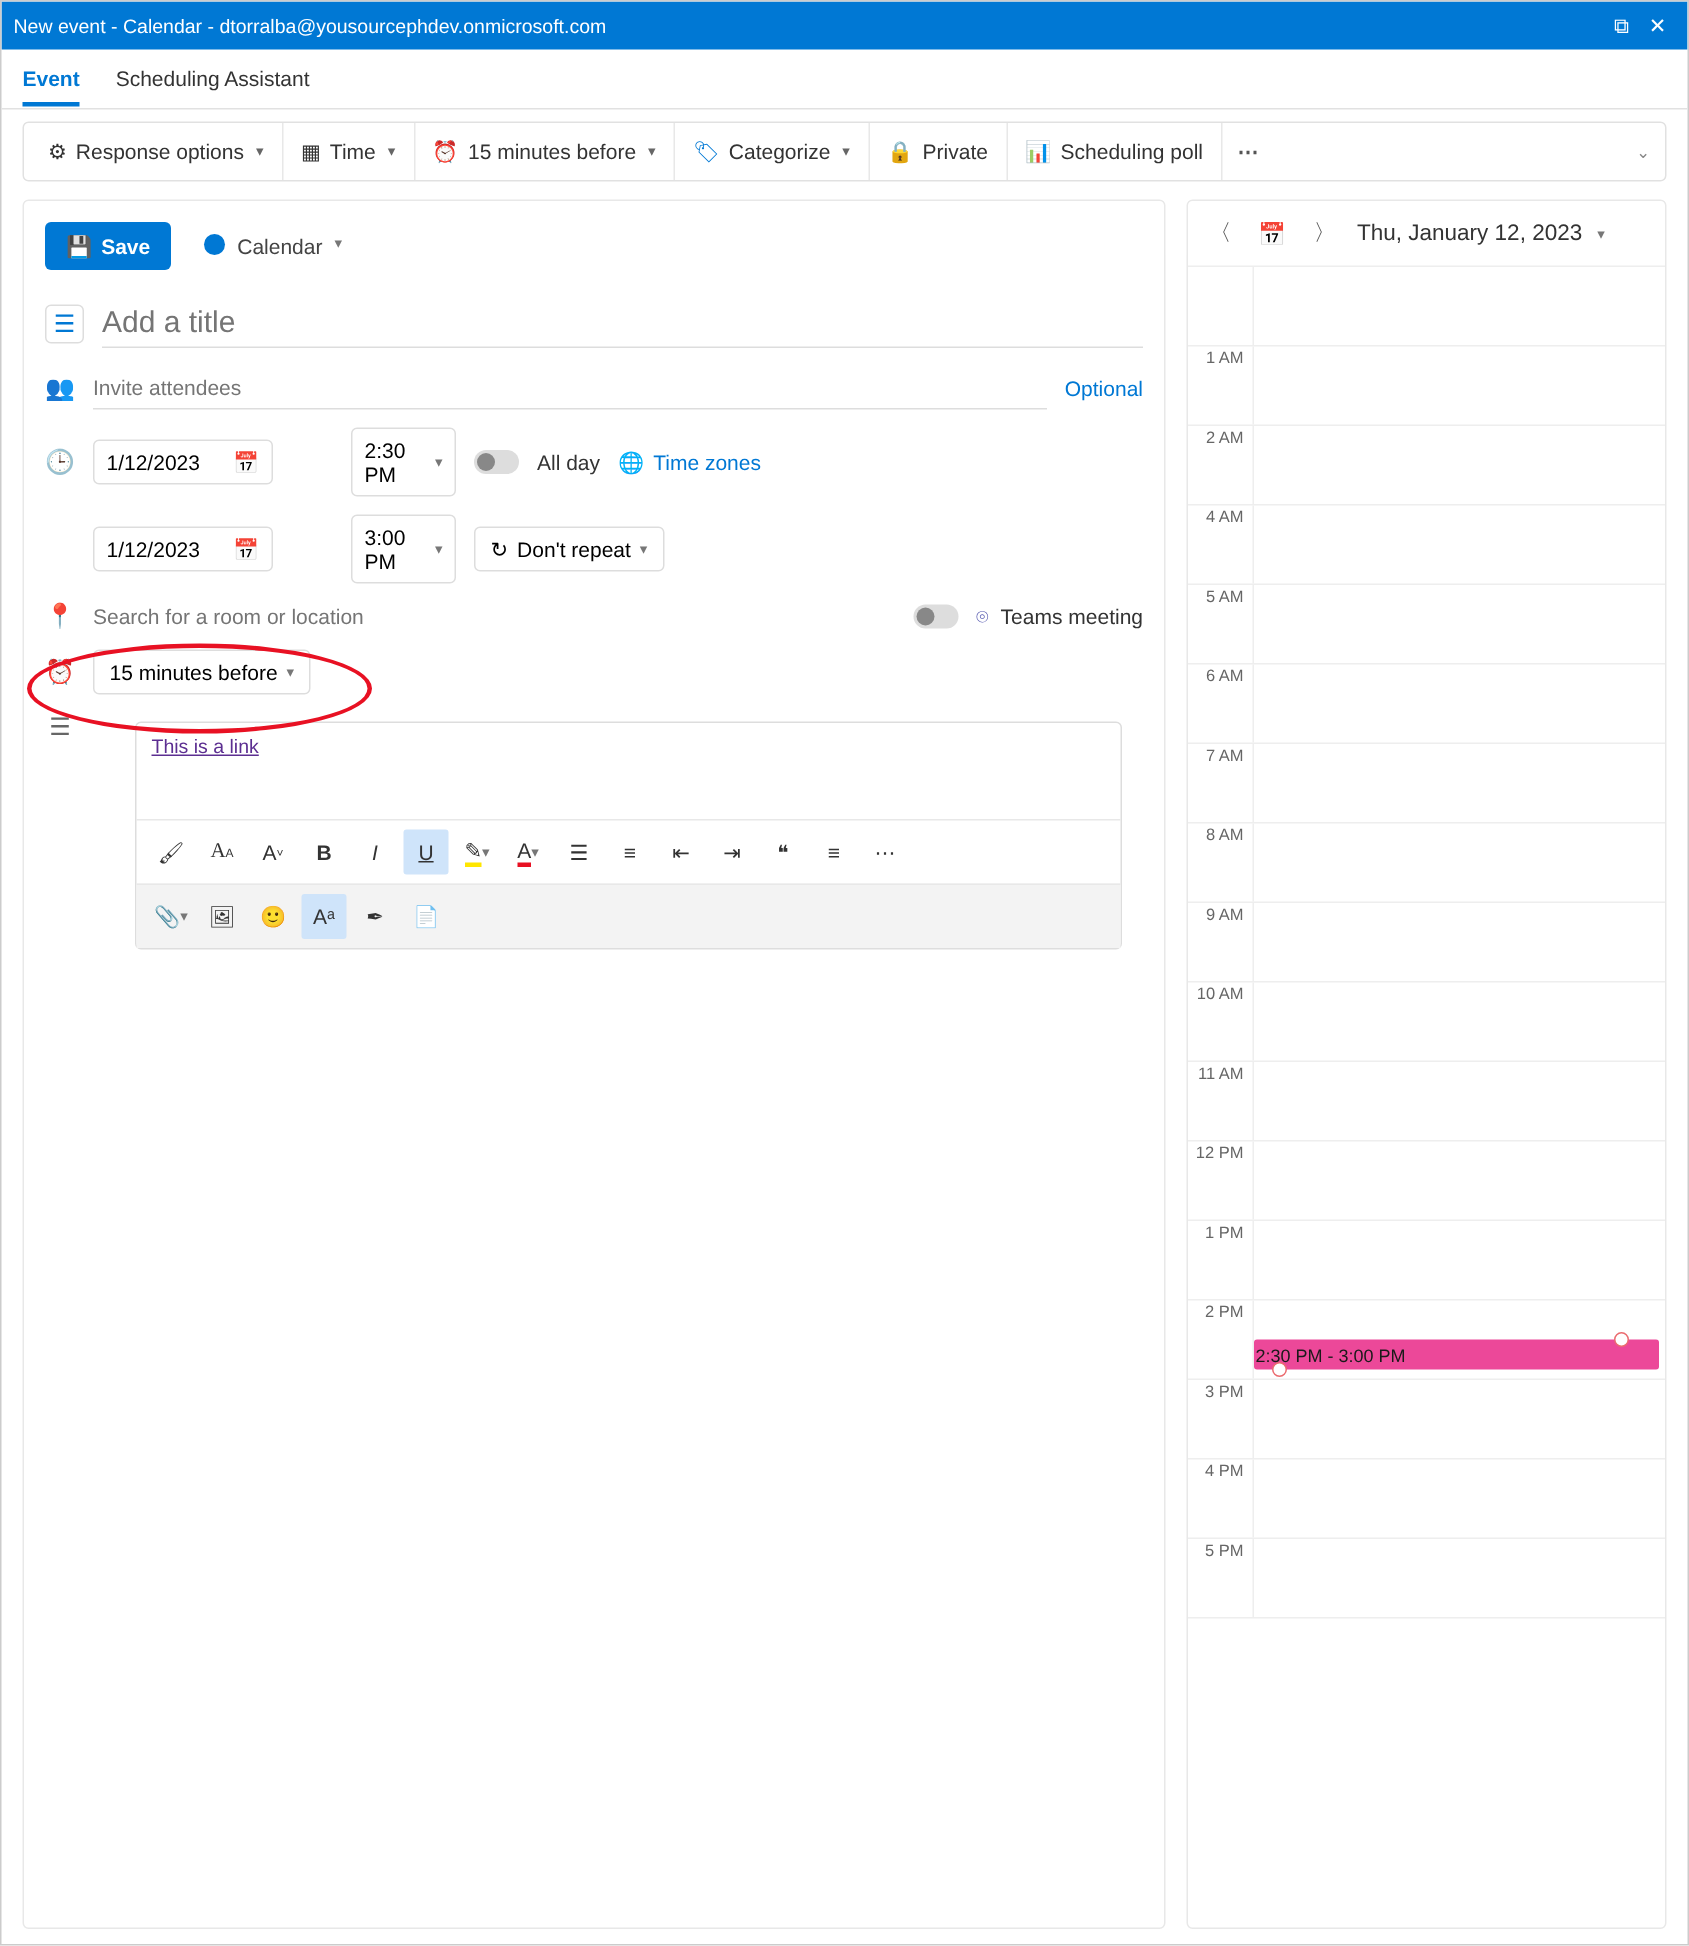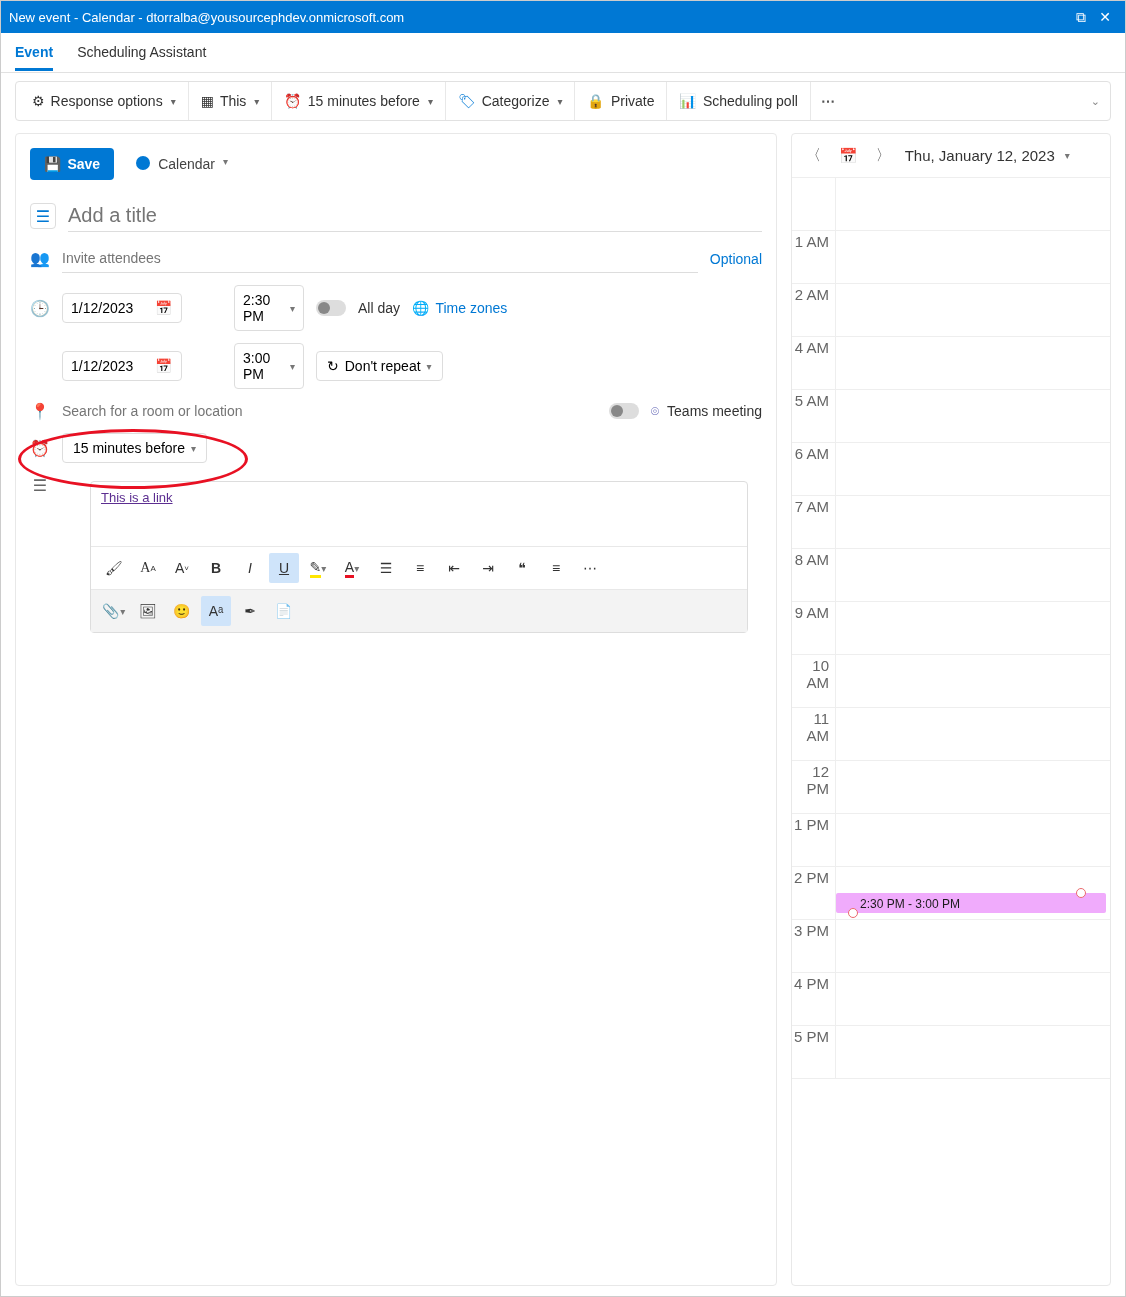--- a/index.html
+++ b/index.html
@@ -45,23 +45,23 @@
 .editbody a { color: #5c2e91; text-decoration: underline;}
 .editbar { border-top: 1px solid #e8e8e8; padding: 6px 8px; display:flex; gap:4px; align-items:center; flex-wrap:wrap;}
 .ebtn { width: 30px; height: 30px; display: flex; align-items: center; justify-content: center; cursor: pointer; border-radius:2px; color:#333; font-size:14px;}
 .ebtn.active { background: #cfe4fa; }
 .editbar2 { border-top: 1px solid #e8e8e8; background:#f3f3f3; padding: 6px 8px; display:flex; gap:4px; align-items:center;}
 .right { width: 320px; border: 1px solid #e8e8e8; border-radius: 4px; padding: 10px 0; display:flex; flex-direction:column;}
 .daynav { display: flex; align-items: center; gap: 10px; padding: 0 10px 10px; font-size: 15px; color:#333;}
 .daynav .nav { cursor: pointer; color:#555; padding:2px 4px;}
 .timeline { flex:1; overflow:hidden; position:relative; border-top:1px solid #eee;}
 .slot { height: 53px; border-bottom: 1px solid #eee; display:flex;}
-.slot .tl { width: 44px; text-align: right; font-size: 15px; color:#666; padding: 2px 6px 0 0; border-right:1px solid #eee;}
+.slot .tl { width: 44px; text-align: right; font-size: 11px; color:#666; padding: 2px 6px 0 0; border-right:1px solid #eee;}
 .slot .area { flex:1; position:relative;}
-.eventblk { position:absolute; background:#f0abfc; color:#1a1a1a; font-size:12px; padding:4px 24px; border-radius:2px; left:0; right:4px;}
+.eventblk { position:absolute; background:#ec4899; color:#1a1a1a; font-size:12px; padding:4px 1px; border-radius:2px; left:0; right:4px;}
 .eventblk::before, .eventblk::after { content:''; position:absolute; width:8px; height:8px; background:#fff; border:1px solid #eb6b6f; border-radius:50%;}
 .eventblk::before { top:-5px; right:20px;}
 .eventblk::after { bottom:-5px; left:12px;}
 .chev{font-size:10px;color:#777;}
 </style>
 </head>
 <body>
 
 <div class="titlebar">
   <span class="title">New event - Calendar - dtorralba@yousourcephdev.onmicrosoft.com</span>
@@ -75,21 +75,21 @@
 </div>
 
 <div class="toolbar">
   <div class="tbtn">
     <span>⚙</span>
     <span>Response options</span>
     <span class="chev">▾</span>
   </div>
   <div class="tbtn">
     <span>▦</span>
-    <span>This</span>
+    <span>Time</span>
     <span class="chev">▾</span>
   </div>
   <div class="tbtn">
     <span>⏰</span>
     <span>15 minutes before</span>
     <span class="chev">▾</span>
   </div>
   <div class="tbtn">
     <span style="color:#0078d4;">🏷</span>
     <span>Categorize</span>

